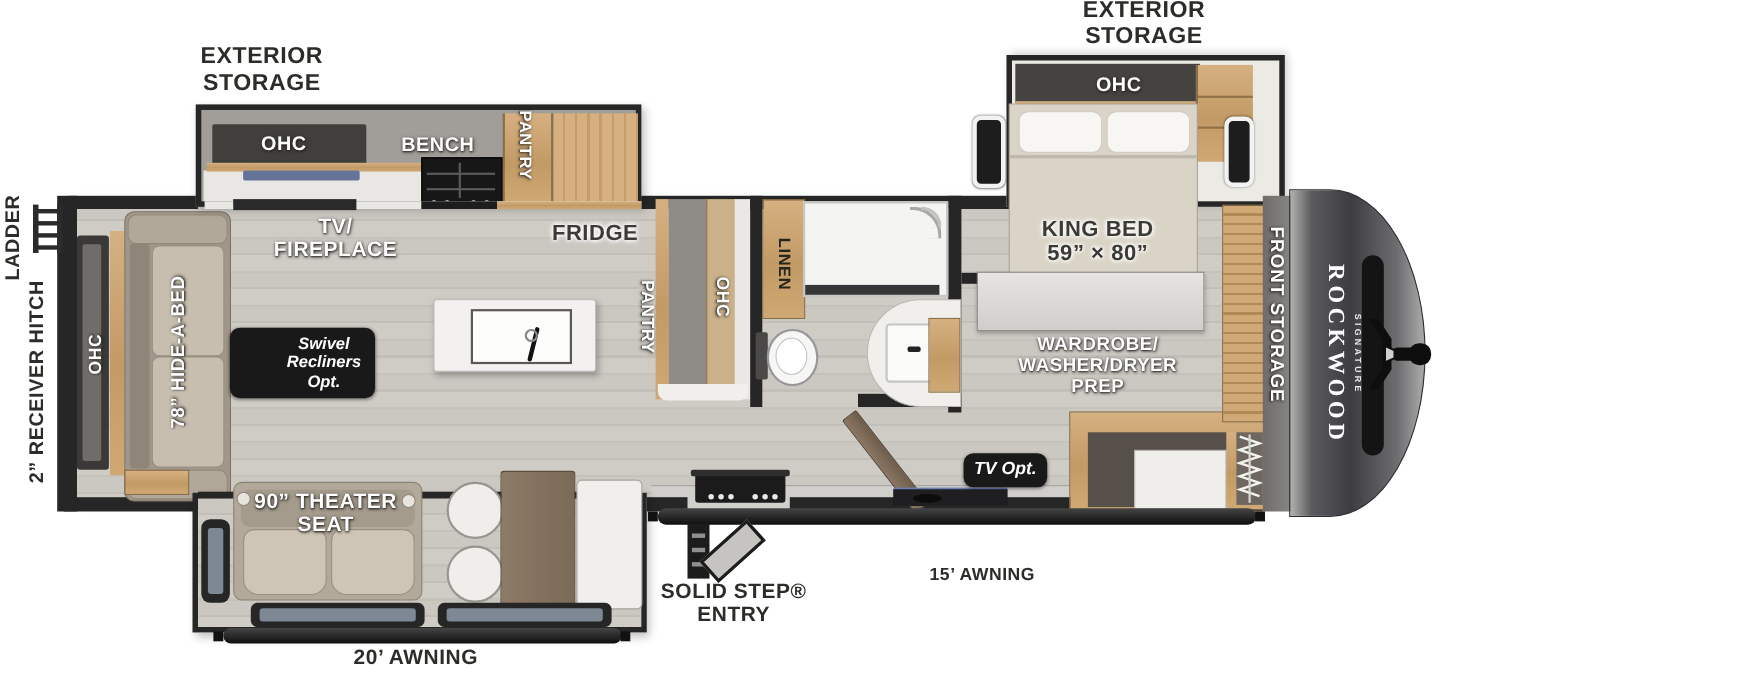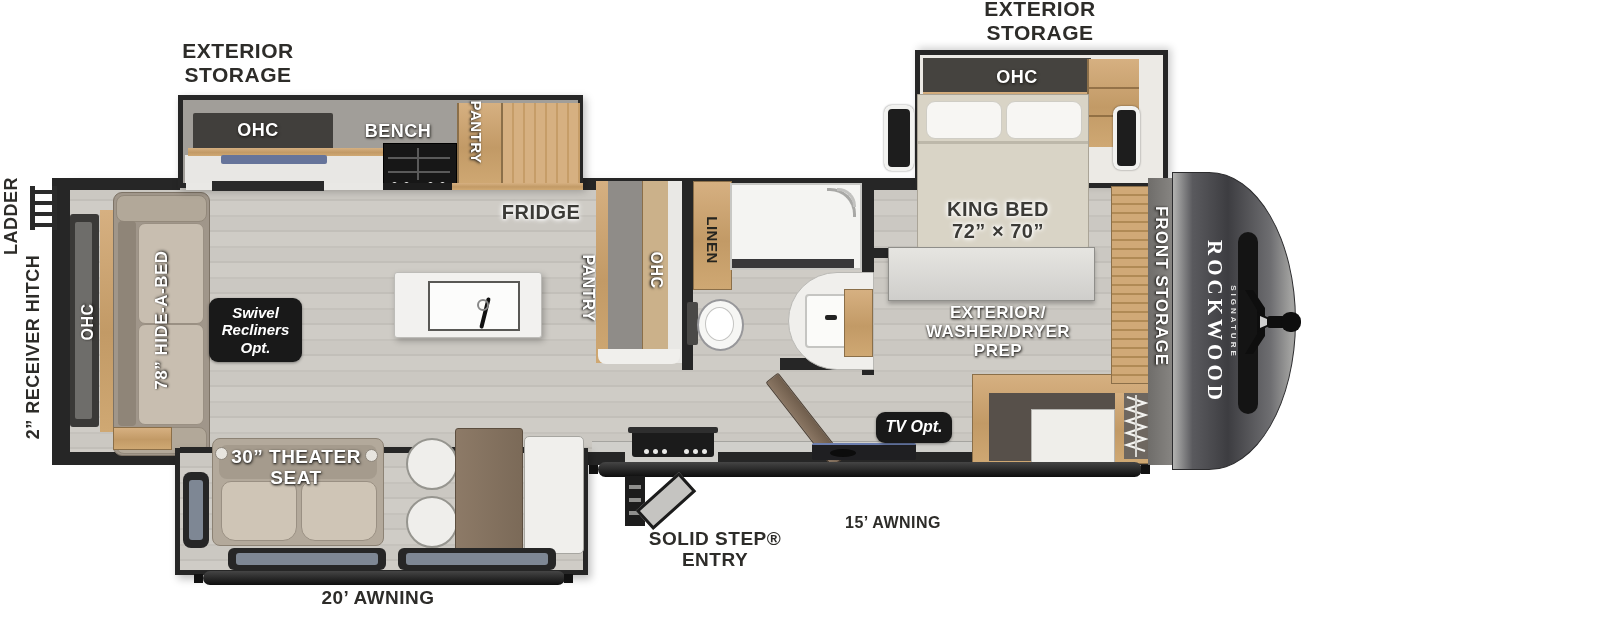--- a/index.html
+++ b/index.html
@@ -86,21 +86,21 @@
   <div class="abs" style="left:212px;top:181px;width:112px;height:10px;background:#2a2a2a;"></div>
   <div class="abs" style="left:383px;top:183px;width:69px;height:7px;background:#1d1d1d;"></div>
   <div class="abs wood" style="left:452px;top:183px;width:131px;height:7px;"></div>
 
   <div class="abs" style="left:394px;top:272px;width:146px;height:64px;background:#f2f1ef;border:1px solid #bdbcb8;border-radius:3px;box-shadow:2px 3px 6px rgba(0,0,0,.25);">
     <div class="abs" style="left:33px;top:8px;width:88px;height:46px;background:#fcfcfb;border:2px solid #59585;border:2px solid #595855;"></div>
     <div class="abs" style="left:88px;top:24px;width:4px;height:32px;background:#111;transform:rotate(14deg);border-radius:2px;"></div>
     <div class="abs" style="left:82px;top:26px;width:8px;height:8px;border:2px solid #888;border-radius:50%;"></div>
   </div>
 
-  <div class="badge" style="left:209px;top:298px;width:93px;height:64px;font-size:15px;">
+  <div class="badge" style="left:209px;top:298px;width:93px;height:64px;font-size:15px;padding-left:39px;">
     <span>Swivel
 Recliners
 Opt.</span>
   </div>
 
   <div class="abs" style="left:596px;top:181px;width:86px;height:182px;">
     <div class="abs wood" style="left:0;top:0;width:12px;height:182px;"></div>
     <div class="abs" style="left:12px;top:0;width:34px;height:182px;background:#8f8c88;"></div>
     <div class="abs" style="left:46px;top:0;width:26px;height:182px;background:#cbb18a;border-left:1px solid #8b6f49;"></div>
     <div class="abs" style="left:72px;top:0;width:14px;height:182px;background:#e9e8e5;"></div>
@@ -251,46 +251,48 @@
 
   <div class="lbl ld" style="left:238px;top:63px;font-size:21px;">EXTERIOR
 STORAGE</div>
   <div class="lbl ld" style="left:1040px;top:21px;font-size:21px;">EXTERIOR
 STORAGE</div>
   <div class="lbl ld rcc" style="left:11px;top:216px;font-size:18px;">LADDER</div>
   <div class="lbl ld rcc" style="left:33px;top:347px;font-size:18px;">2” RECEIVER HITCH</div>
 
   <div class="lbl lw rcc" style="left:88px;top:322px;font-size:16px;">OHC</div>
   <div class="lbl lw rcc" style="left:162px;top:320px;font-size:17px;">78” HIDE-A-BED</div>
+  <div class="lbl lw" style="left:305px;top:217px;font-size:19px;">TV/
+FIREPLACE</div>
 
   <div class="lbl lw" style="left:258px;top:130px;font-size:18px;">OHC</div>
   <div class="lbl lw" style="left:398px;top:131px;font-size:18px;">BENCH</div>
   <div class="lbl lw rc" style="left:476px;top:132px;font-size:15px;">PANTRY</div>
   <div class="lbl lg" style="left:541px;top:212px;font-size:20px;">FRIDGE</div>
   <div class="lbl lw rc" style="left:588px;top:288px;font-size:16px;">PANTRY</div>
   <div class="lbl lw rc" style="left:656px;top:270px;font-size:16px;">OHC</div>
 
   <div class="lbl lk rc" style="left:712px;top:240px;font-size:15px;">LINEN</div>
 
   <div class="lbl lw" style="left:1017px;top:77px;font-size:18px;">OHC</div>
   <div class="lbl lg" style="left:998px;top:220px;font-size:20px;">KING BED
-72” × 70”</div>
-  <div class="lbl lw" style="left:998px;top:332px;font-size:17px;">EXTERIOR/
+59” × 80”</div>
+  <div class="lbl lw" style="left:998px;top:332px;font-size:17px;">WARDROBE/
 WASHER/DRYER
 PREP</div>
   <div class="lbl lw rc" style="left:1161px;top:286px;font-size:17px;letter-spacing:1px;">FRONT STORAGE</div>
 
   <div class="badge" style="left:876px;top:412px;width:76px;height:31px;font-size:16px;">
     <span>TV Opt.</span>
   </div>
 
-  <div class="lbl lw" style="left:296px;top:467px;font-size:19px;">30” THEATER
+  <div class="lbl lw" style="left:296px;top:467px;font-size:19px;">90” THEATER
 SEAT</div>
 
   <div class="lbl ld" style="left:893px;top:523px;font-size:16px;">15’ AWNING</div>
-  <div class="lbl ld" style="left:667px;top:549px;font-size:19px;margin-left:48px;">SOLID STEP®
+  <div class="lbl ld" style="left:667px;top:549px;font-size:19px;">SOLID STEP®
 ENTRY</div>
   <div class="lbl ld" style="left:378px;top:598px;font-size:19px;">20’ AWNING</div>
 
   <div class="lbl rc" style="left:1214px;top:322px;font-size:21px;color:#fff;font-family:'Liberation Serif',serif;letter-spacing:4px;font-weight:700;">ROCKWOOD</div>
   <div class="lbl rc" style="left:1233px;top:322px;font-size:8px;color:#e8e8e8;letter-spacing:3px;font-weight:700;">SIGNATURE</div>
 
 </div>
 
 </body></html>

